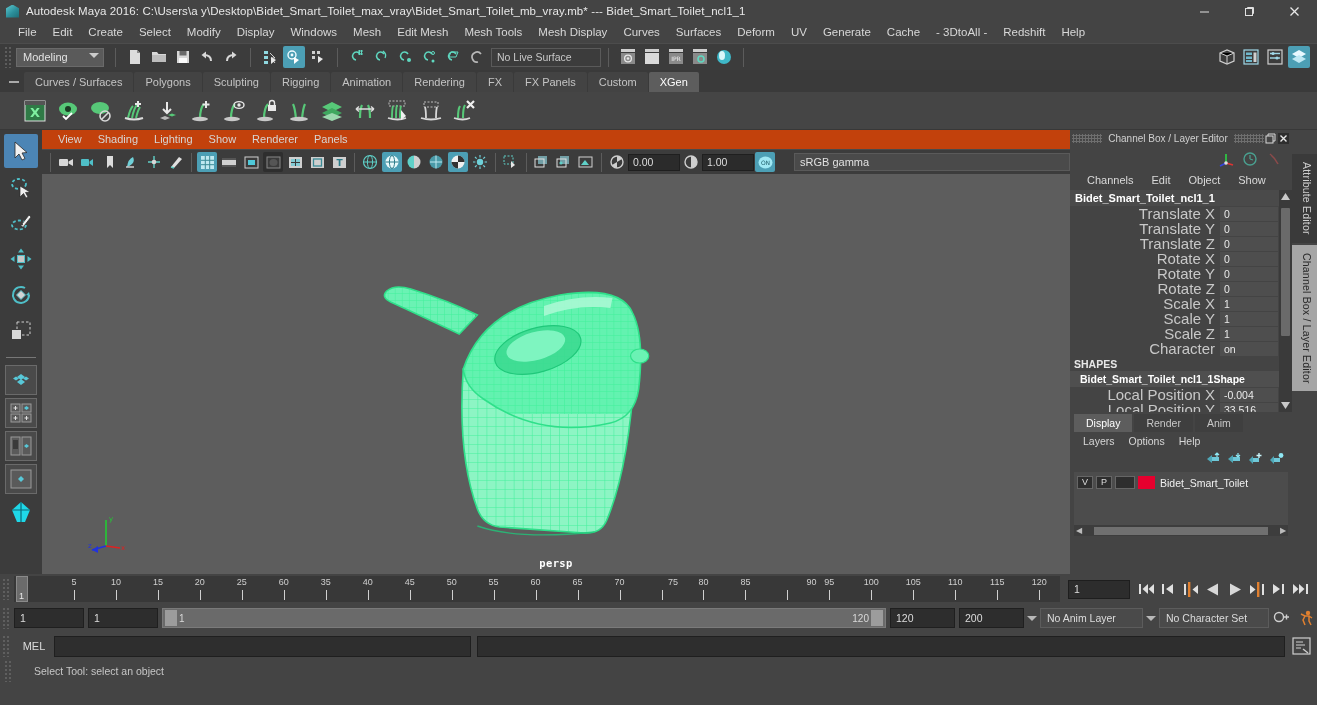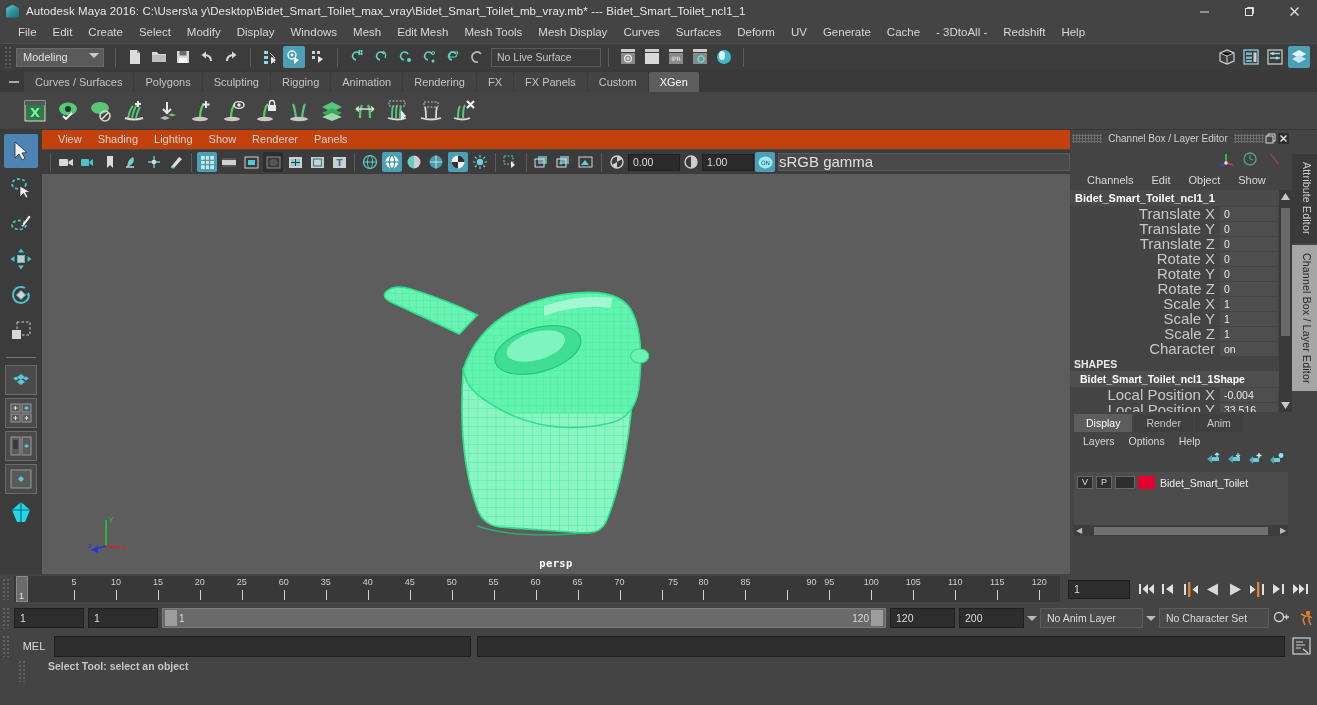--- a/index.html
+++ b/index.html
@@ -133,22 +133,22 @@
     display: flex; align-items: center; justify-content: center; border-radius: 2px;
   }
   .vp-ico.on { background: #4c9fb5; }
   .vp-ico.dark { background: #2e2e2e; }
   .num-field {
     height: 17px; background: #2b2b2b; border: 1px solid #1f1f1f; color: #ddd;
     font-size: 10.5px; line-height: 15px; padding: 0 4px; flex: 0 0 auto;
   }
   .gamma-field {
     height: 18px; background: #4a4a4a; border: 1px solid #5a5a5a; color: #e0e0e0;
-    font-size: 15px; line-height: 16px; flex: 1 1 auto;
-    min-width: 0; position: relative; margin-left: 2px;
+    font-size: 11px; line-height: 16px; padding-left: 5px; flex: 1 1 auto;
+    min-width: 0; position: relative; margin-left: 18px;
   }
   .viewport {
     flex: 1 1 auto; background: #5d5d5d; position: relative; overflow: hidden;
   }
   .vp-label {
     position: absolute; bottom: 5px; left: 0; right: 0; text-align: center;
     color: #ffffff; font-size: 10.5px; font-weight: bold;
     font-family: "DejaVu Sans Mono", monospace; letter-spacing: .4px;
   }
   .axis-gizmo { position: absolute; left: 46px; bottom: 16px; width: 50px; height: 46px; }
@@ -278,21 +278,21 @@
   .mel-lbl { width: 40px; text-align: center; font-size: 11px; color: #dcdcdc; flex: 0 0 auto; }
   .mel-input {
     height: 21px; background: #2e2e2e; border: 1px solid #1f1f1f; flex: 0 0 417px;
   }
   .mel-output {
     height: 21px; background: #2e2e2e; border: 1px solid #1f1f1f; flex: 1 1 auto; margin-left: 6px;
   }
   .mel-script { width: 26px; height: 22px; display:flex; align-items:center; justify-content:center; flex: 0 0 auto; margin: 0 3px; }
 
   
-  .helprow { height: 22px; background: #444; display: flex; padding-left: 18px; font-weight: bold; }
+  .helprow { height: 22px; background: #444; display: flex; align-items: center; padding-left: 4px; }
   .help-text { font-size: 10.5px; color: #c6c6c6; padding-left: 18px; }
 </style>
 </head>
 <body>
 
 <div class="app">
 
   <div class="titlebar">
     <div class="maya-logo"></div>
     <div class="title-text">Autodesk Maya 2016: C:\Users\a y\Desktop\Bidet_Smart_Toilet_max_vray\Bidet_Smart_Toilet_mb_vray.mb*  ---  Bidet_Smart_Toilet_ncl1_1</div>

